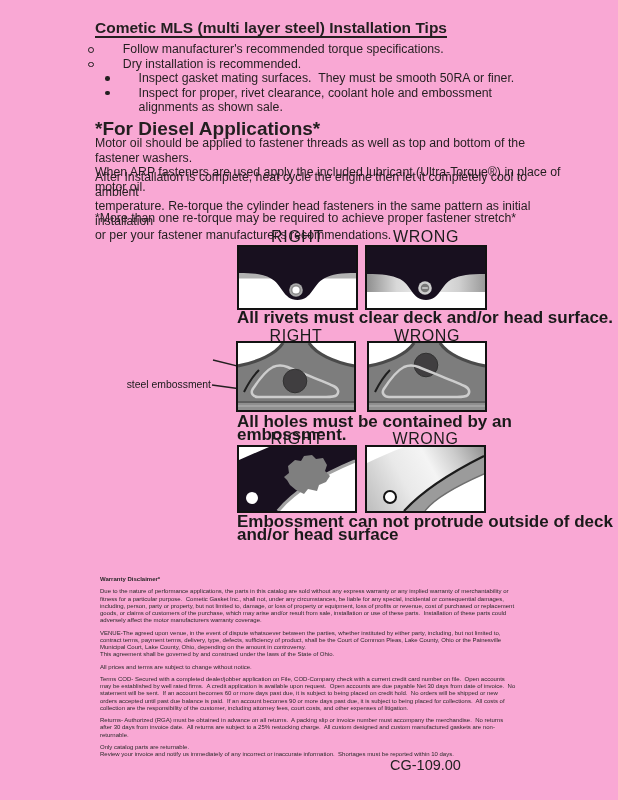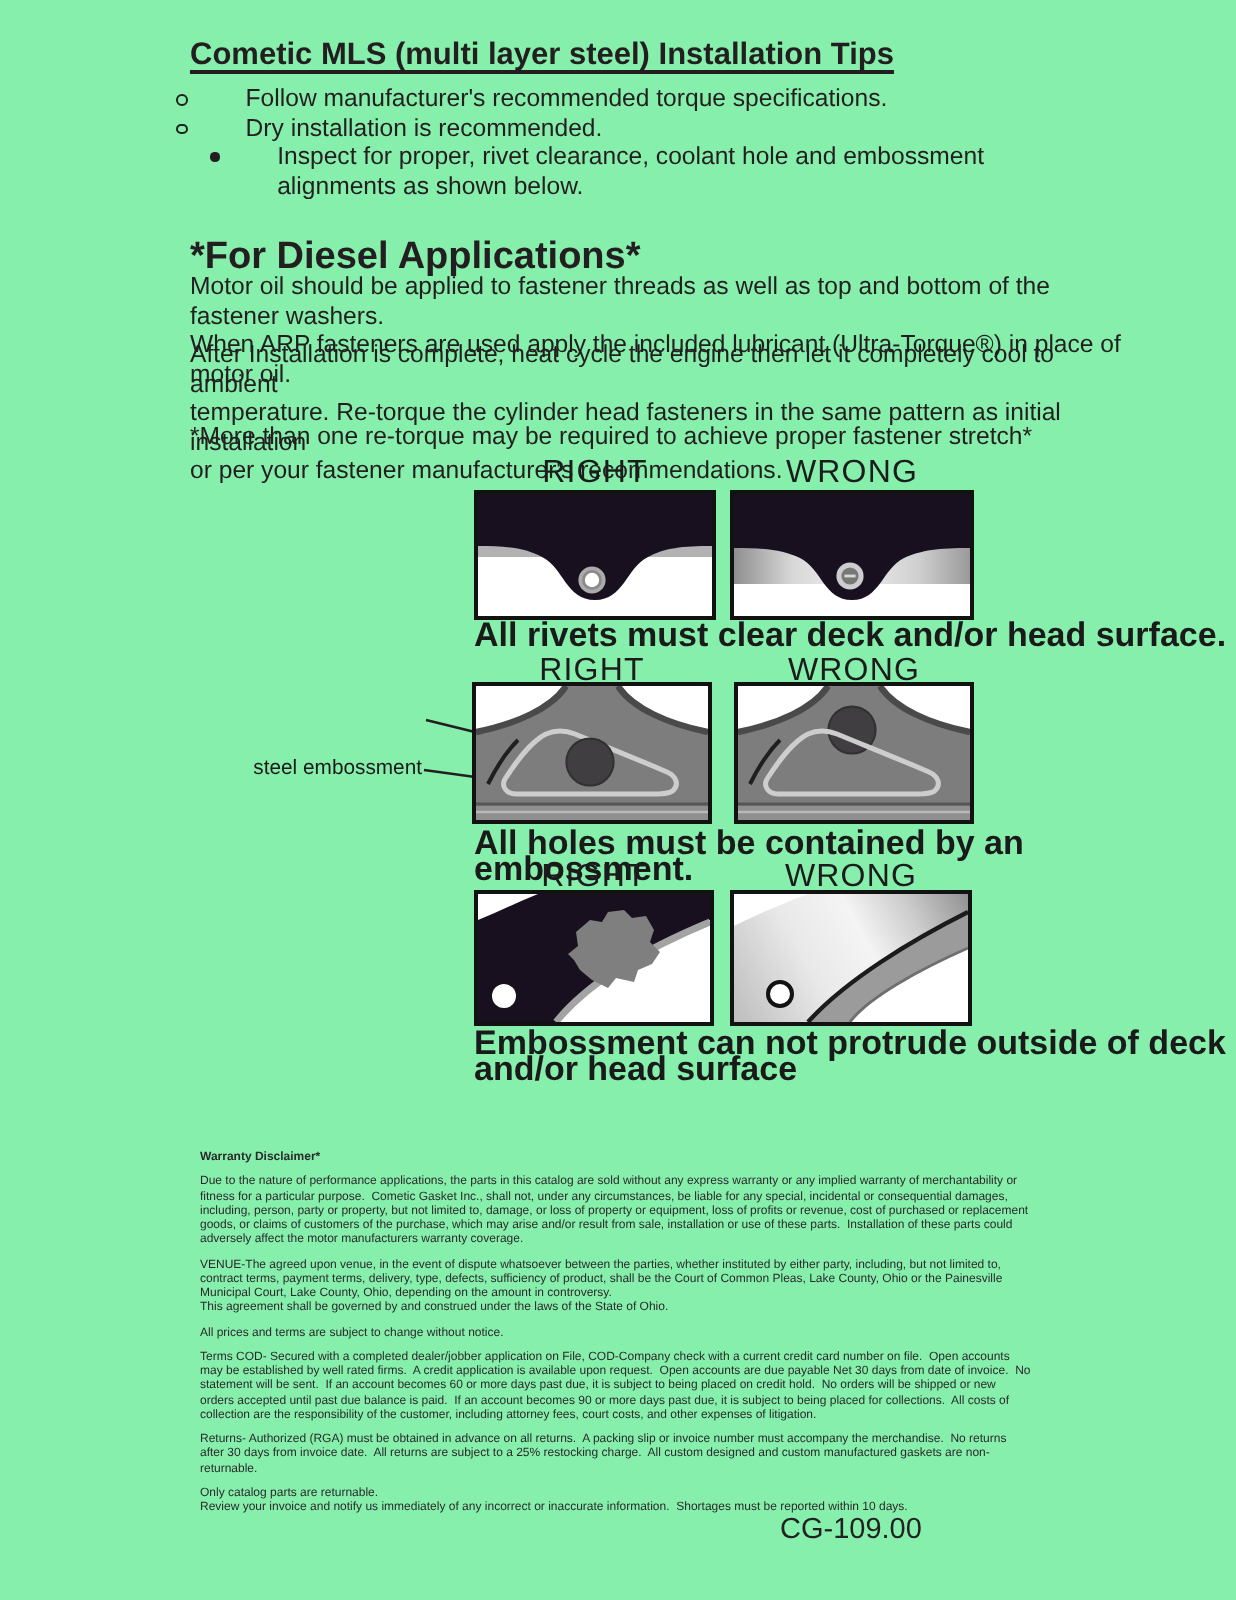--- a/index.html
+++ b/index.html
@@ -1,17 +1,17 @@
 <!DOCTYPE html>
 <html><head>
 <meta charset="utf-8">
 <style>
   html,body{margin:0;padding:0;background:#ffffff;}
   body{width:618px;height:800px;position:relative;font-family:"Liberation Sans",sans-serif;color:#231f20;}
-  .page{position:absolute;left:0;top:0;width:618px;height:800px;background:#86efac;overflow:hidden;}
+  .page{position:absolute;left:0;top:0;width:618px;height:800px;background:#f9a8d4;overflow:hidden;}
   .abs{position:absolute;}
   .pre{white-space:pre-wrap;}
 
   .title{left:95px;top:19px;font-size:15.5px;font-weight:bold;
          text-decoration:underline;text-decoration-thickness:1.6px;text-underline-offset:3px;}
 
   .tips{left:88px;top:42px;width:460px;font-size:12.3px;line-height:14.6px;}
   .tip-row{display:flex;align-items:flex-start;gap:24px;}
   .tip-row.sub{margin-left:17px;}
   .mark{flex:0 0 auto;width:4.6px;height:4.6px;border-radius:50%;margin:5px 5px 0 0;}
@@ -48,21 +48,25 @@
     <div class="tip-row">
       <span class="mark open"></span>
       <span class="pre">Follow manufacturer's recommended torque specifications.</span>
     </div>
     <div class="tip-row">
       <span class="mark open"></span>
       <span class="pre">Dry installation is recommended.</span>
     </div>
     <div class="tip-row sub">
       <span class="mark fill"></span>
-      <span class="pre">Inspect for proper, rivet clearance, coolant hole and embossment alignments as shown below.</span>
+      <span class="pre">Inspect gasket mating surfaces.  They must be smooth 50RA or finer.</span>
+    </div>
+    <div class="tip-row sub">
+      <span class="mark fill"></span>
+      <span class="pre">Inspect for proper, rivet clearance, coolant hole and embossment alignments as shown sale.</span>
     </div>
   </div>
 
   <div class="abs diesel-h">*For Diesel Applications*</div>
   <div class="abs body-p p1 pre">Motor oil should be applied to fastener threads as well as top and bottom of the fastener washers.
 When ARP fasteners are used apply the included lubricant (Ultra-Torque®) in place of motor oil.</div>
   <div class="abs body-p note pre">*More than one re-torque may be required to achieve proper fastener stretch*</div>
   <div class="abs body-p p2 pre">After Installation is complete, heat cycle the engine then let it completely cool to ambient
 temperature. Re-torque the cylinder head fasteners in the same pattern as initial installation
 or per your fastener manufacturer's recommendations.</div>

